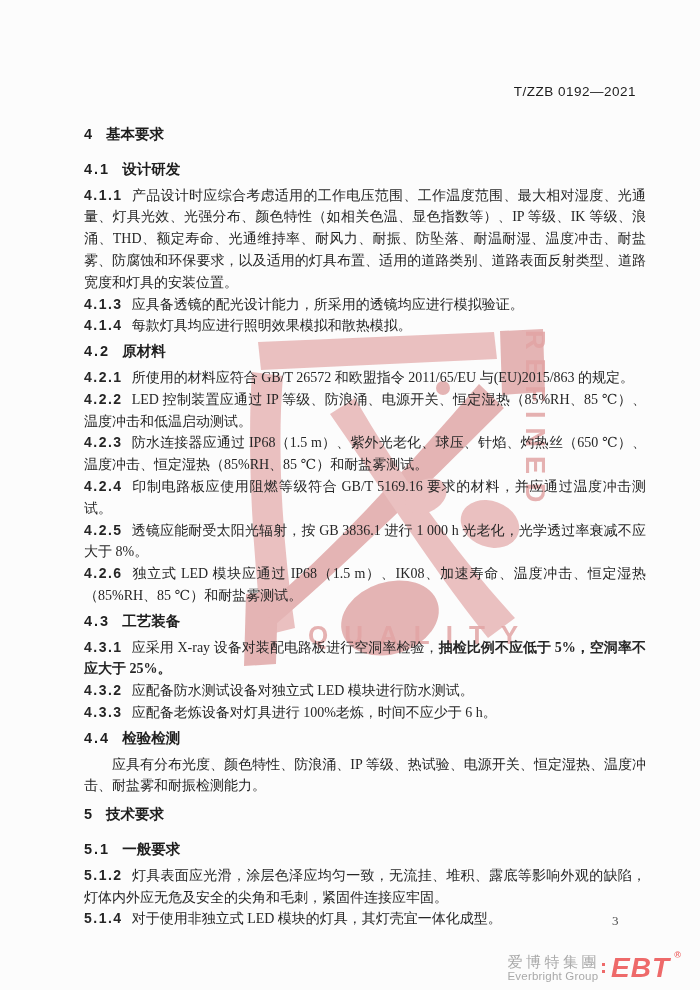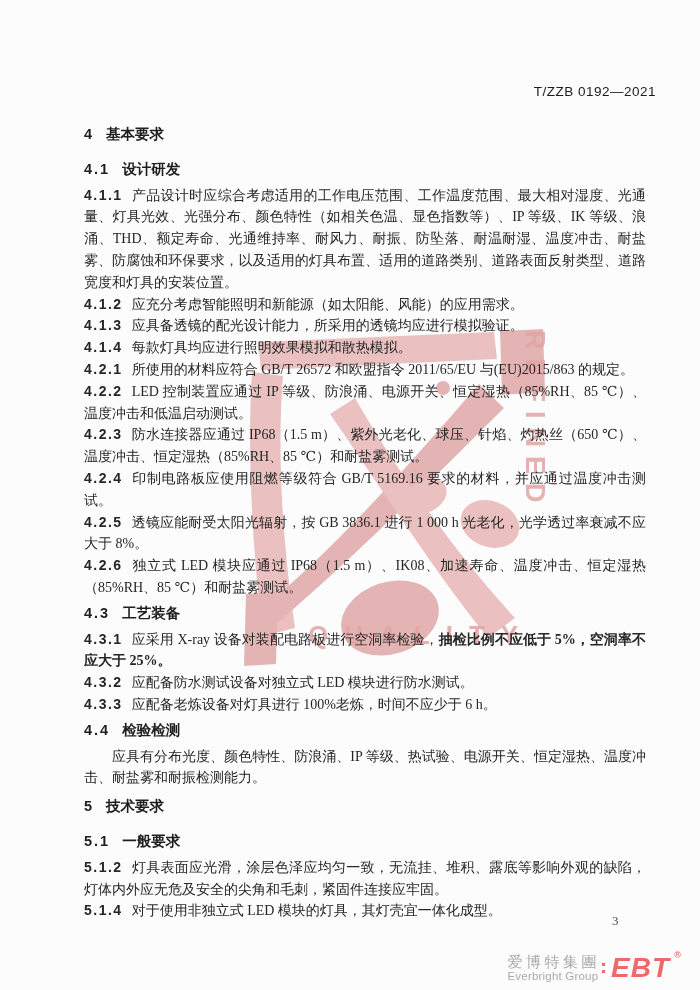--- a/index.html
+++ b/index.html
@@ -8,21 +8,21 @@
     position:relative;
     width:700px;height:990px;
     margin:0 auto;
     background:#fcfcfc;
     overflow:hidden;
     font-family:"Liberation Serif","DejaVu Serif",serif;
     color:#262626;
   }
   
   .std-code{
-    position:absolute;top:84px;right:44px;
+    position:absolute;top:84px;right:64px;
     font-family:"Liberation Sans","DejaVu Sans",sans-serif;
     font-size:13.5px;letter-spacing:.5px;color:#1c1c1c;
   }
   
   .watermark{
     position:absolute;left:238px;top:326px;width:312px;height:342px;
     pointer-events:none;
   }
   .wm-art{position:absolute;left:0;top:0;width:100%;height:100%;opacity:.8;}
   .wm-vertical{
@@ -115,24 +115,24 @@
 
   <div class="std-code">T/ZZB 0192—2021</div>
 
   <div class="content">
 
     <h2 class="first"><span class="clause-num">4</span><span>基本要求</span></h2>
 
     <h3><span class="clause-num">4.1</span><span>设计研发</span></h3>
 
     <p><span class="clause-num">4.1.1</span><span>产品设计时应综合考虑适用的工作电压范围、工作温度范围、最大相对湿度、光通量、灯具光效、光强分布、颜色特性（如相关色温、显色指数等）、IP 等级、IK 等级、浪涌、THD、额定寿命、光通维持率、耐风力、耐振、防坠落、耐温耐湿、温度冲击、耐盐雾、防腐蚀和环保要求，以及适用的灯具布置、适用的道路类别、道路表面反射类型、道路宽度和灯具的安装位置。</span></p>
-    <p><span class="clause-num">4.1.2</span><span>应充分考虑智能照明和新能源（如太阳能、风能）的应用需求。</span></p>
     <p><span class="clause-num">4.1.3</span><span>应具备透镜的配光设计能力，所采用的透镜均应进行模拟验证。</span></p>
     <p><span class="clause-num">4.1.4</span><span>每款灯具均应进行照明效果模拟和散热模拟。</span></p>
 
+    <h3><span class="clause-num">4.2</span><span>原材料</span></h3>
 
     <p><span class="clause-num">4.2.1</span><span>所使用的材料应符合 GB/T 26572 和欧盟指令 2011/65/EU 与(EU)2015/863 的规定。</span></p>
     <p><span class="clause-num">4.2.2</span><span>LED 控制装置应通过 IP 等级、防浪涌、电源开关、恒定湿热（85%RH、85 ℃）、温度冲击和低温启动测试。</span></p>
     <p><span class="clause-num">4.2.3</span><span>防水连接器应通过 IP68（1.5 m）、紫外光老化、球压、针焰、灼热丝（650 ℃）、温度冲击、恒定湿热（85%RH、85 ℃）和耐盐雾测试。</span></p>
     <p><span class="clause-num">4.2.4</span><span>印制电路板应使用阻燃等级符合 GB/T 5169.16 要求的材料，并应通过温度冲击测试。</span></p>
     <p><span class="clause-num">4.2.5</span><span>透镜应能耐受太阳光辐射，按 GB 3836.1 进行 1 000 h 光老化，光学透过率衰减不应大于 8%。</span></p>
     <p><span class="clause-num">4.2.6</span><span>独立式 LED 模块应通过 IP68（1.5 m）、IK08、加速寿命、温度冲击、恒定湿热（85%RH、85 ℃）和耐盐雾测试。</span></p>
 
     <h3><span class="clause-num">4.3</span><span>工艺装备</span></h3>
 

